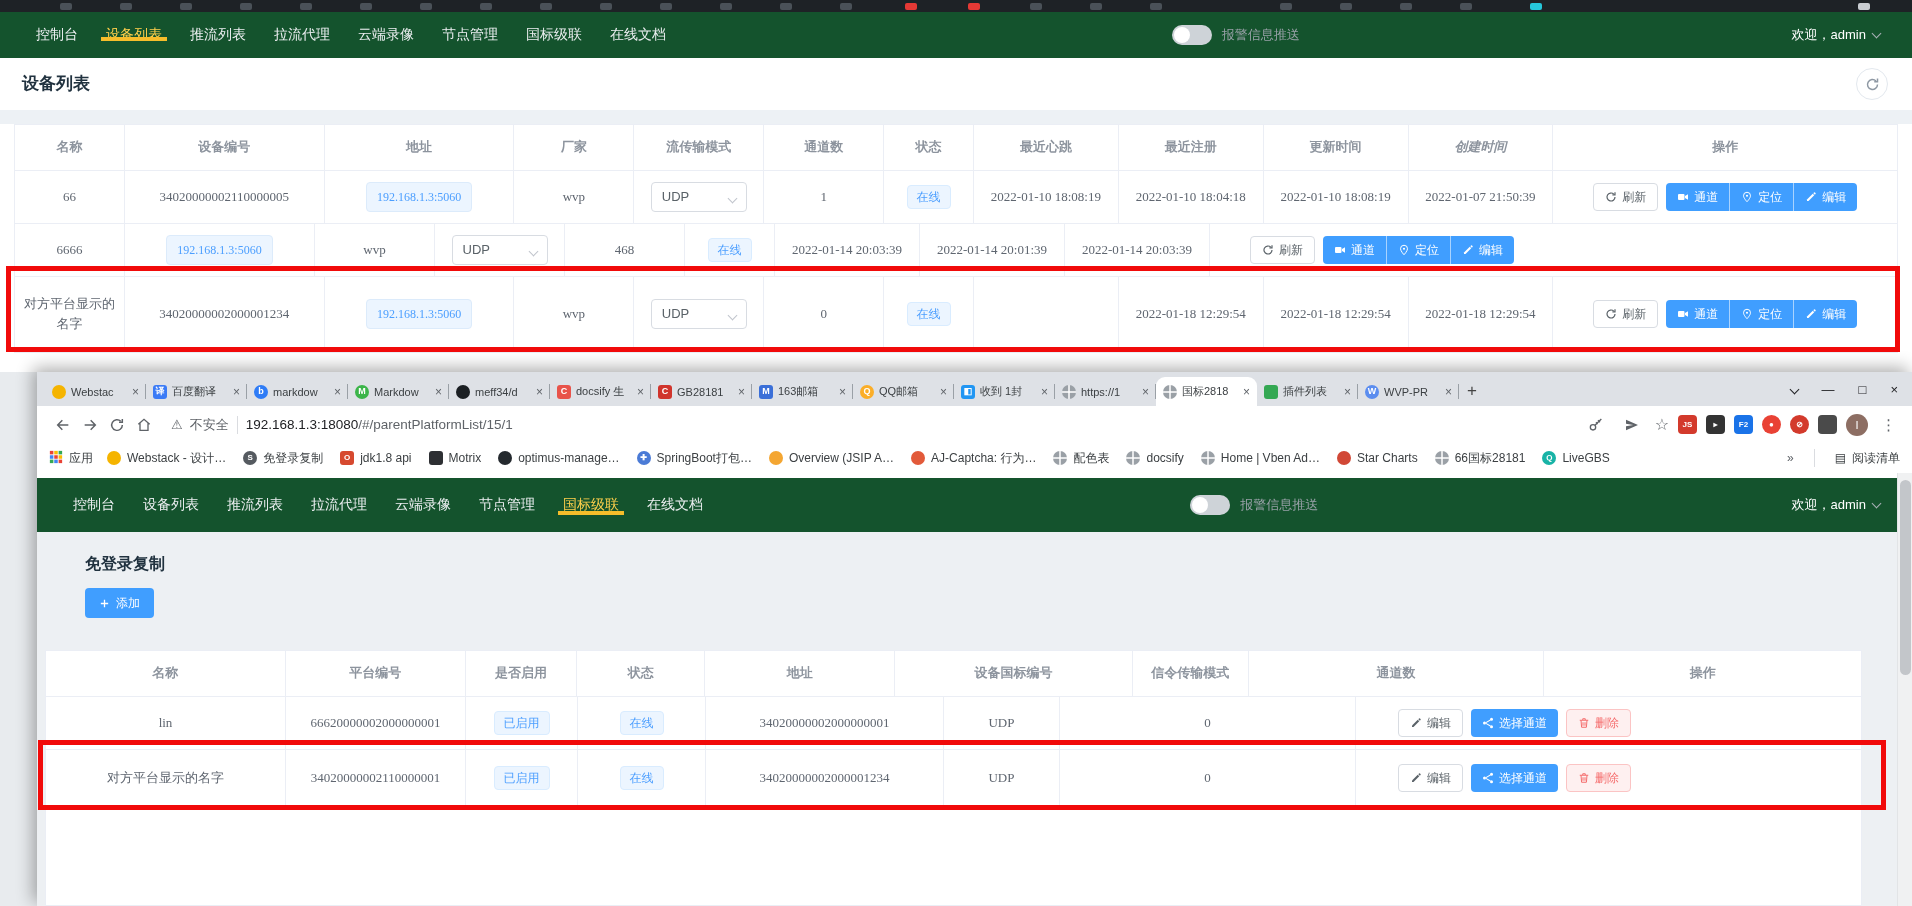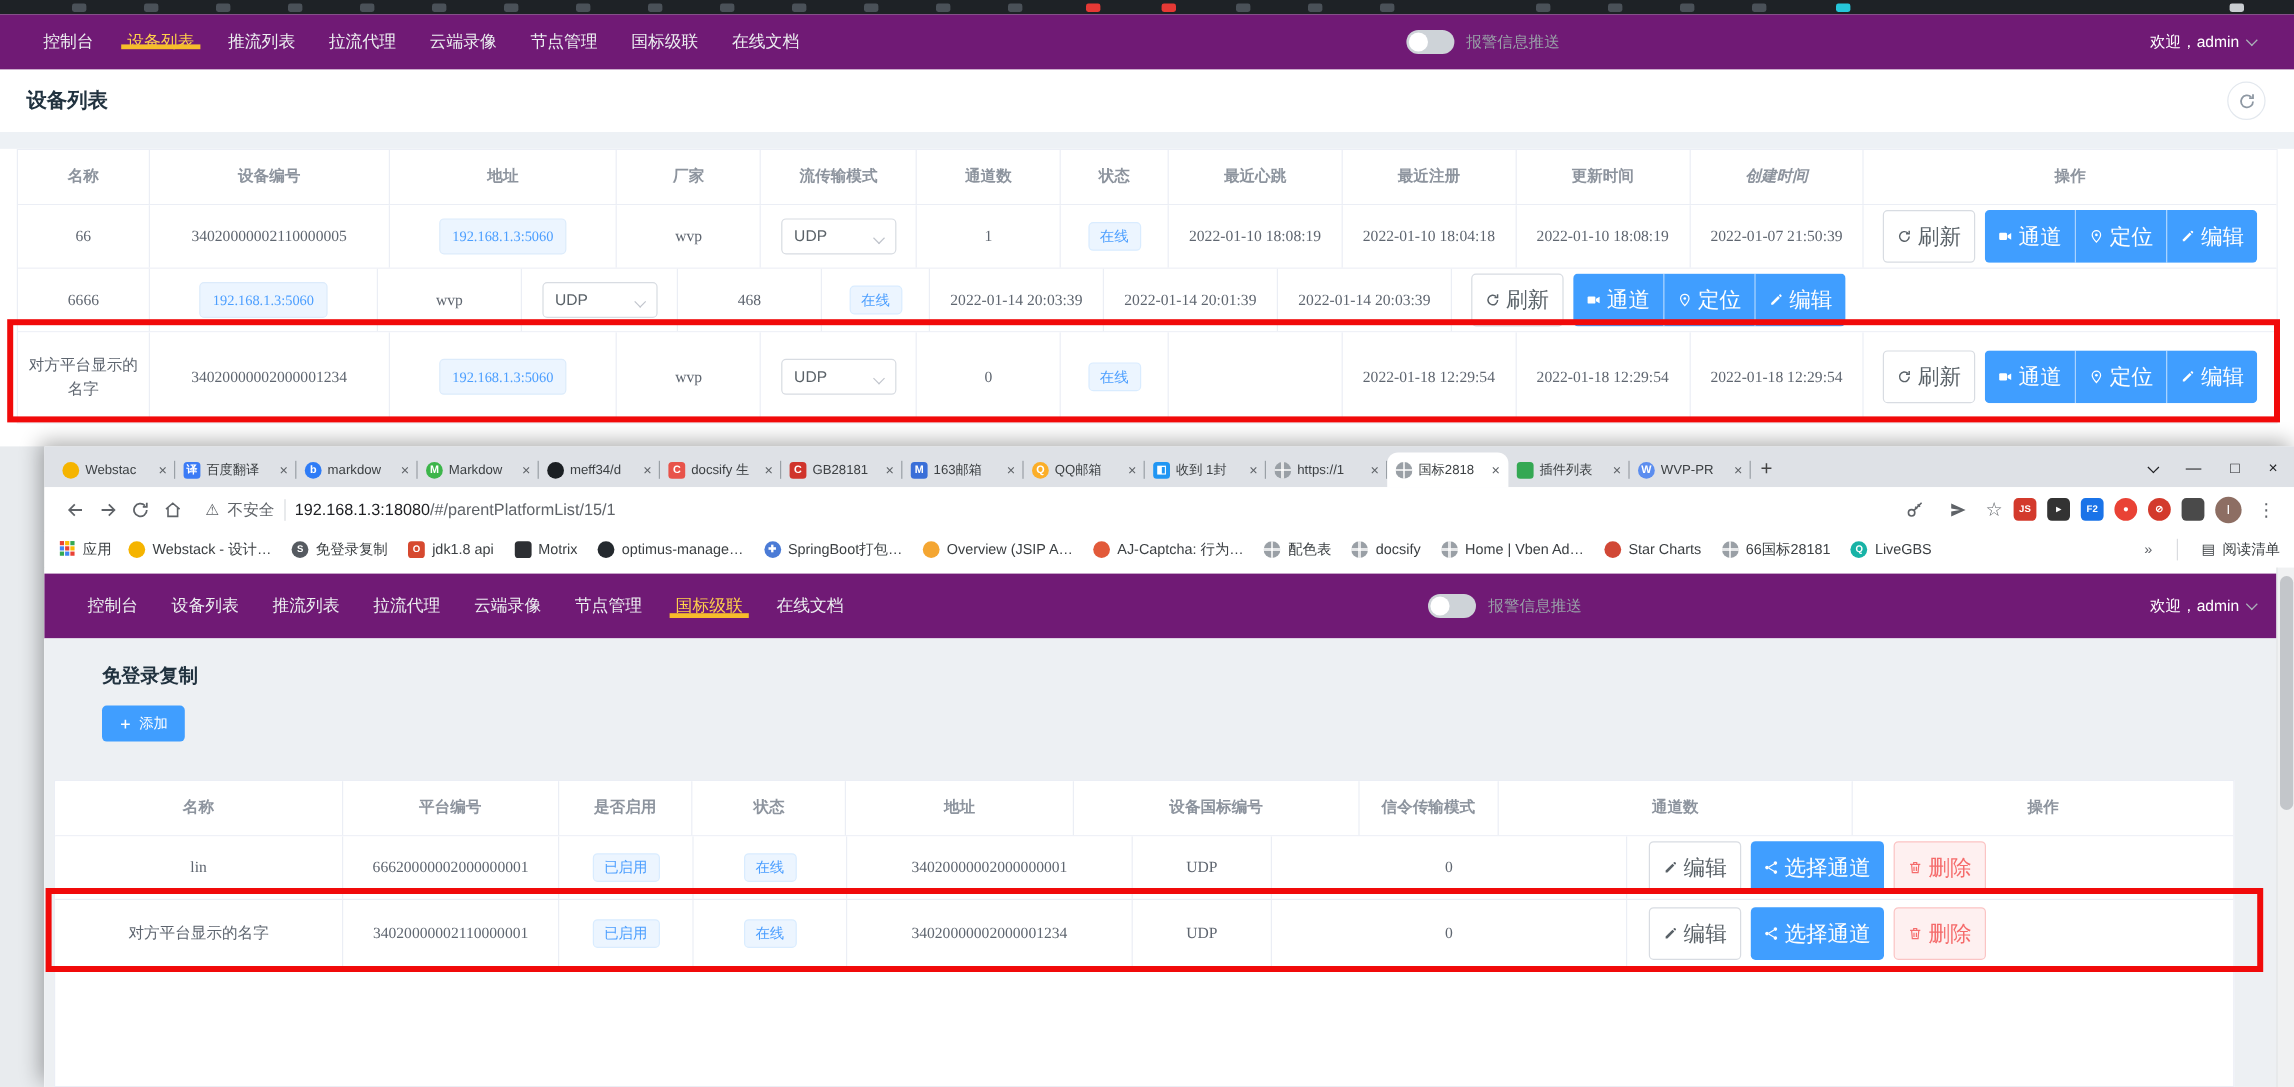--- a/index.html
+++ b/index.html
@@ -5,21 +5,21 @@
   * { margin:0; padding:0; box-sizing:border-box; }
   html,body { width:1912px; height:906px; overflow:hidden; background:#e8ebee;
               font-family:"Liberation Sans", sans-serif; }
   #screen { position:relative; width:1912px; height:906px; }
 
   
   .topwin { position:absolute; left:0; top:0; width:1912px; height:372px; background:#fff; }
   .os-strip { position:absolute; left:0; top:0; width:1912px; height:12px; background:#1e2226; overflow:hidden; }
   .os-strip .blob { position:absolute; top:3px; width:12px; height:7px; border-radius:2px; background:#4a5158; }
 
-  .navbar { position:absolute; left:0; width:100%; background:#701a75; display:flex; align-items:center; padding:17px 22px; }
+  .navbar { position:absolute; left:0; width:100%; background:#14532d; display:flex; align-items:center; padding:17px 22px; }
   #nav-top { top:12px; height:46px; }
   .nav-items { display:flex; height:100%; }
   .nav-item { color:#eceff1; font-size:14px; padding:0 14px; display:flex; align-items:center; position:relative; cursor:pointer; }
   .nav-item.active { color:#ffd04b; }
   .nav-item.active::after { content:''; position:absolute; left:9px; right:9px; bottom:0; height:4px; background:#f6bd2b; }
   .alarm { display:flex; align-items:center; gap:10px; margin-left:auto; }
   .toggle { width:40px; height:20px; border-radius:10px; background:#ced3d8; position:relative; cursor:pointer; }
   .toggle .knob { position:absolute; left:2px; top:2px; width:16px; height:16px; border-radius:50%; background:#fff; }
   .alarm-label { color:#99a1a8; font-size:13px; }
   .welcome-wrap { margin-left:auto; margin-right:10px; display:flex; align-items:center; color:#fff; font-size:13px; }
@@ -42,22 +42,22 @@
            line-height:1.55; word-break:break-all; }
   .tcell:last-child { border-right:none; }
   .trow.head .tcell { color:#8d949e; font-weight:bold; }
   .tag { background:#ecf5ff; border:1px solid #d9ecff; color:#4b9eff; border-radius:4px; padding:2px 9px; font-size:12px; }
   .chip { background:#ecf5ff; border:1px solid #dcebfb; color:#4b9eff; border-radius:4px; padding:5px 10px; font-size:12px;
           cursor:pointer; }
   .sel { width:96px; height:30px; border:1px solid #d8dce2; border-radius:4px; background:#fff; display:flex;
          align-items:center; justify-content:space-between; padding:0 10px; font-size:13px; color:#5a6268;
          font-family:"Liberation Sans", sans-serif; cursor:pointer; }
   .sel .chev { border-color:#c0c4cc; margin-top:2px; transform:rotate(45deg); }
-  .btn { display:inline-flex; align-items:center; justify-content:center; gap:5px; height:44px; padding:0 11px;
-         border-radius:4px; font-size:18px; font-family:"Liberation Sans", sans-serif; cursor:pointer; white-space:nowrap; }
+  .btn { display:inline-flex; align-items:center; justify-content:center; gap:5px; height:28px; padding:0 11px;
+         border-radius:4px; font-size:12px; font-family:"Liberation Sans", sans-serif; cursor:pointer; white-space:nowrap; }
   .btn svg { width:12px; height:12px; }
   .btn.plain { background:#fff; border:1px solid #d8dce2; color:#5a6268; }
   .btn.danger { background:#fef0f0; border:1px solid #fbc4c4; color:#f56c6c; }
   .btn.primary { background:#409eff; border:none; color:#fff; border-radius:0; }
   .btn-group { display:inline-flex; border-radius:4px; overflow:hidden; }
   .btn-group .btn.primary { border-right:1px solid rgba(255,255,255,.55); }
   .btn-group .btn.primary:last-child { border-right:none; }
   .btn.solo-primary { background:#409eff; border:none; color:#fff; }
   .actions { display:flex; flex-direction:row; align-items:center; gap:8px; justify-content:center; }
 

